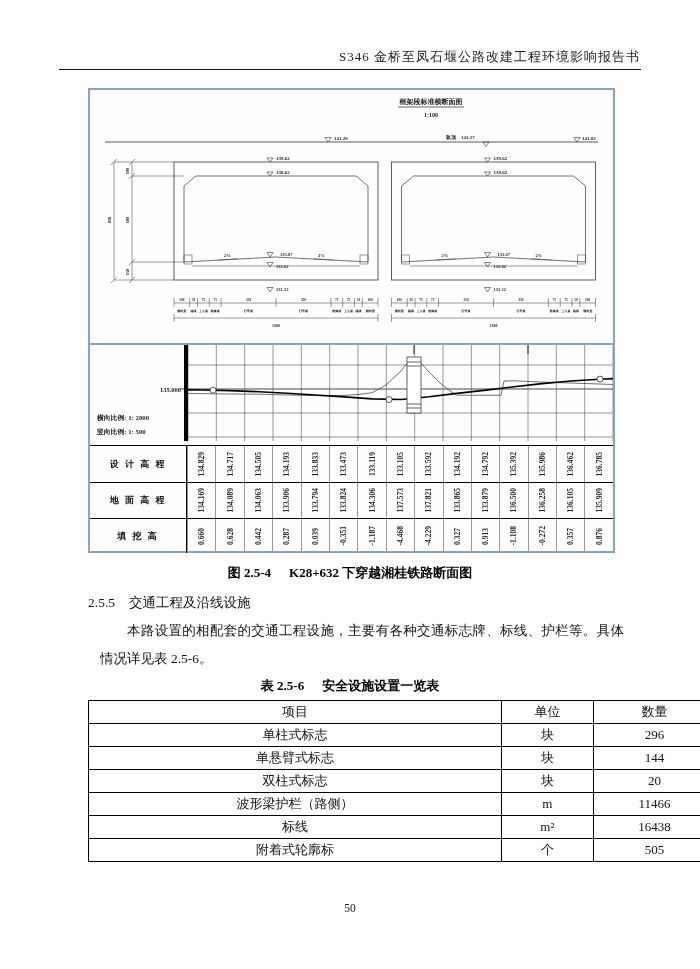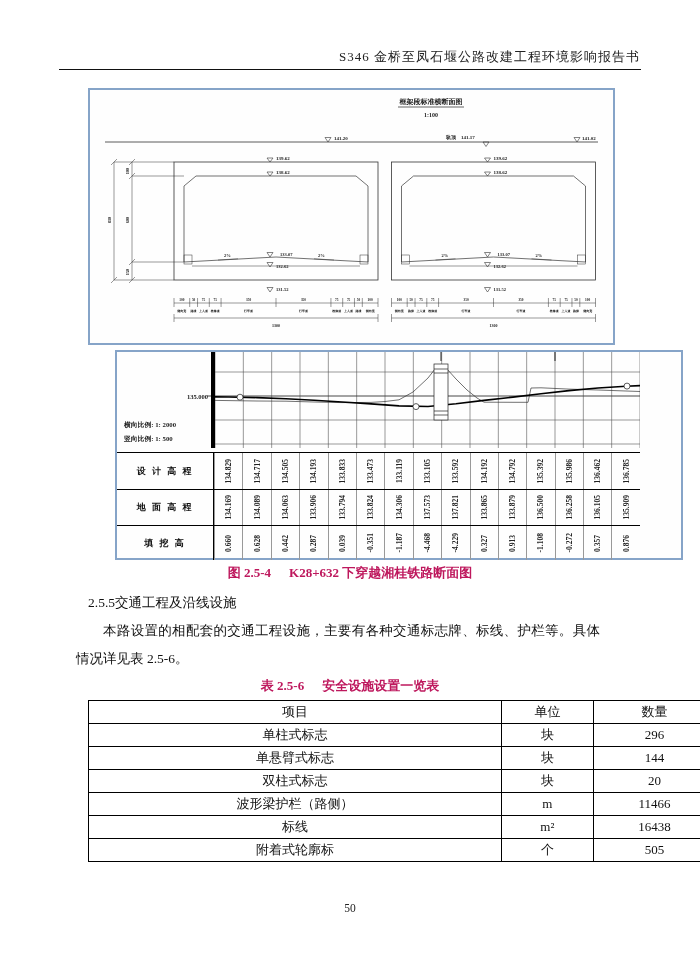--- a/index.html
+++ b/index.html
@@ -7,34 +7,34 @@
   .page {
     position:relative; width:700px; height:969px; margin:0 auto;
     background:#ffffff; overflow:hidden;
     font-family:"Liberation Serif","DejaVu Serif",serif; color:#1a1a1a;
   }
   .header-title { position:absolute; top:48px; right:60px; font-size:13px; letter-spacing:1px; color:#222; }
   .header-rule  { position:absolute; top:69px; left:59px; width:582px; height:1px; background:#111; }
 
   .figure-frame { position:absolute; border:2px solid #86a4c8; background:#fefefe;font-weight:bold; }
   #fig-drawing  { left:88px; top:88px;  width:527px; height:257px; }
-  #fig-profile  { left:88px; top:350px; width:568px; height:210px;margin-left:27px; }
+  #fig-profile  { left:88px; top:343px; width:527px; height:210px; }
 
   .fig-caption, .tbl-caption {
     position:absolute; left:88px; width:524px; text-align:center;
-    font-weight:bold; font-size:13px; color:#be185d;
+    font-weight:bold; font-size:13px; color:#000000;
   }
   .fig-caption { top:564px; }
   .tbl-caption { top:677px; }
   .caption-label { margin-right:18px; }
 
   .section-heading { position:absolute; top:594px; left:88px; font-size:13.5px; color:#111; }
-  .section-num { margin-right:0; }
+  .section-num { margin-right:14px; }
   .body-paragraph {
-    position:absolute; top:617px; left:76px; width:524px;
+    position:absolute; top:617px; left:100px; width:524px;
     font-size:13.5px; line-height:28px; text-align:justify; text-indent:2em; color:#111;
   }
 
   
   .profile-table { width:523px; border-top:1px solid #000; }
   .p-row { display:flex; border-bottom:1px solid #000; }
   .p-row:last-child { border-bottom:none; }
   .p-label {
     width:97px; border-right:1px solid #000; display:flex;
     align-items:center; justify-content:center; font-size:9px; color:#111;

